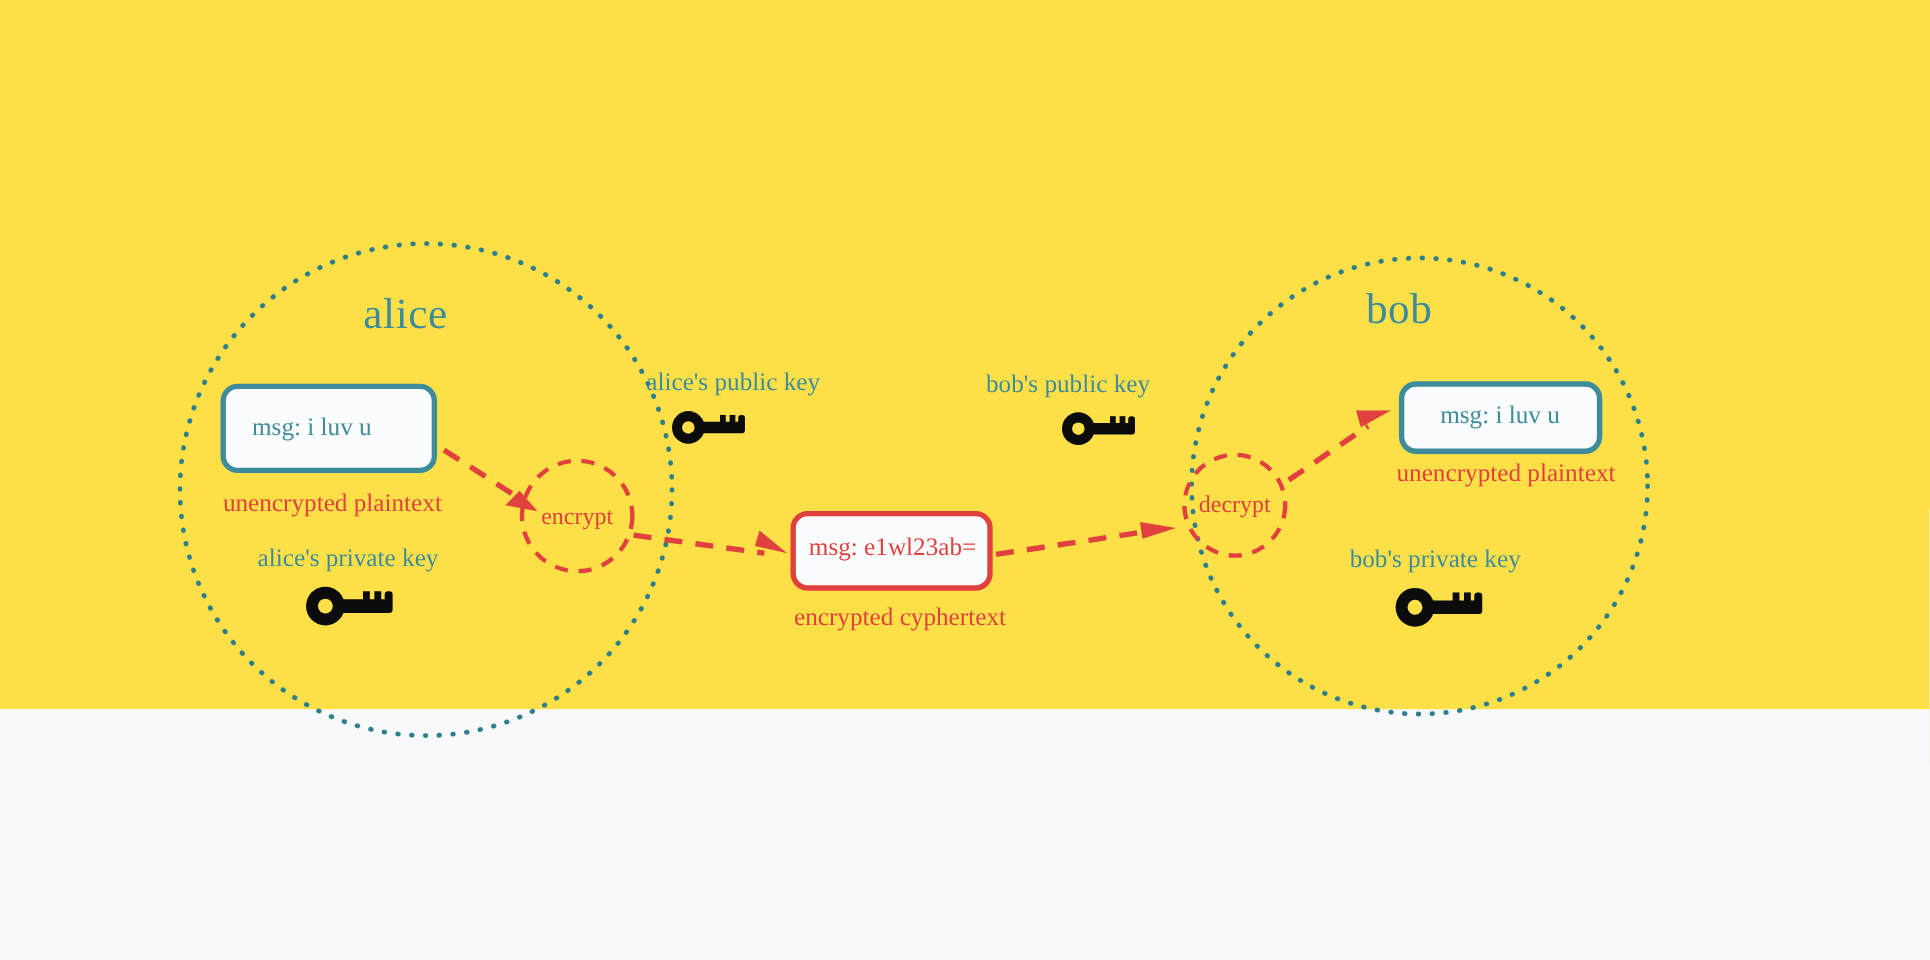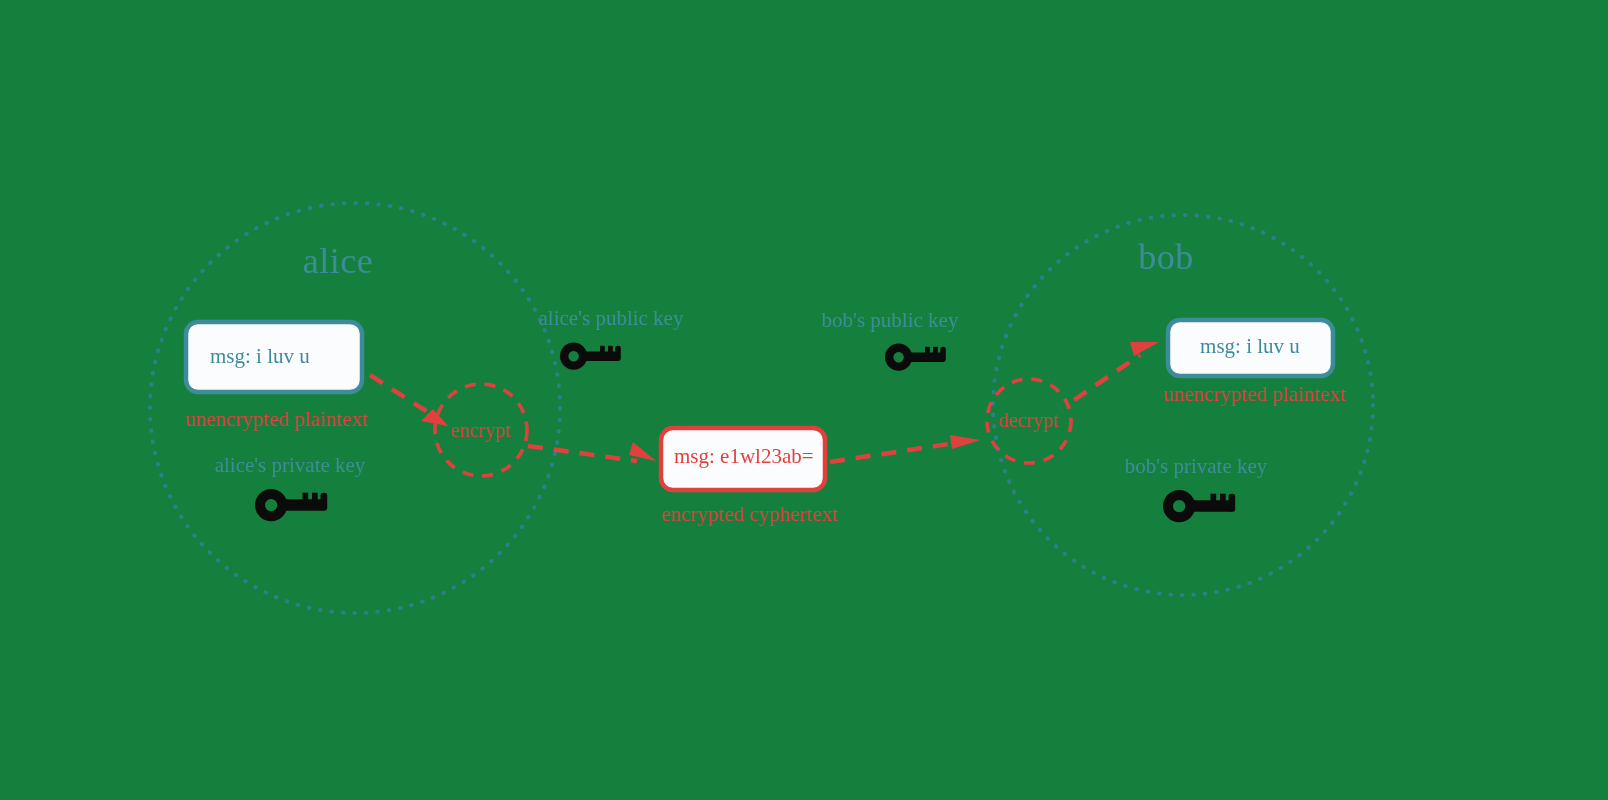--- a/index.html
+++ b/index.html
@@ -9,22 +9,22 @@
   }
   body {
     width: 1608px;
     height: 800px;
     overflow: hidden;
     font-family: "Liberation Serif", serif;
   }
   #diagram-root {
     position: relative;
     width: 1608px;
-    height: 800px;
-    background: #15803d;
+    height: 591px;
+    background: #fde047;
   }
   svg.diagram {
     position: absolute;
     top: 0;
     left: 0;
     width: 1608px;
     height: 800px;
     display: block;
   }
   .lbl {

